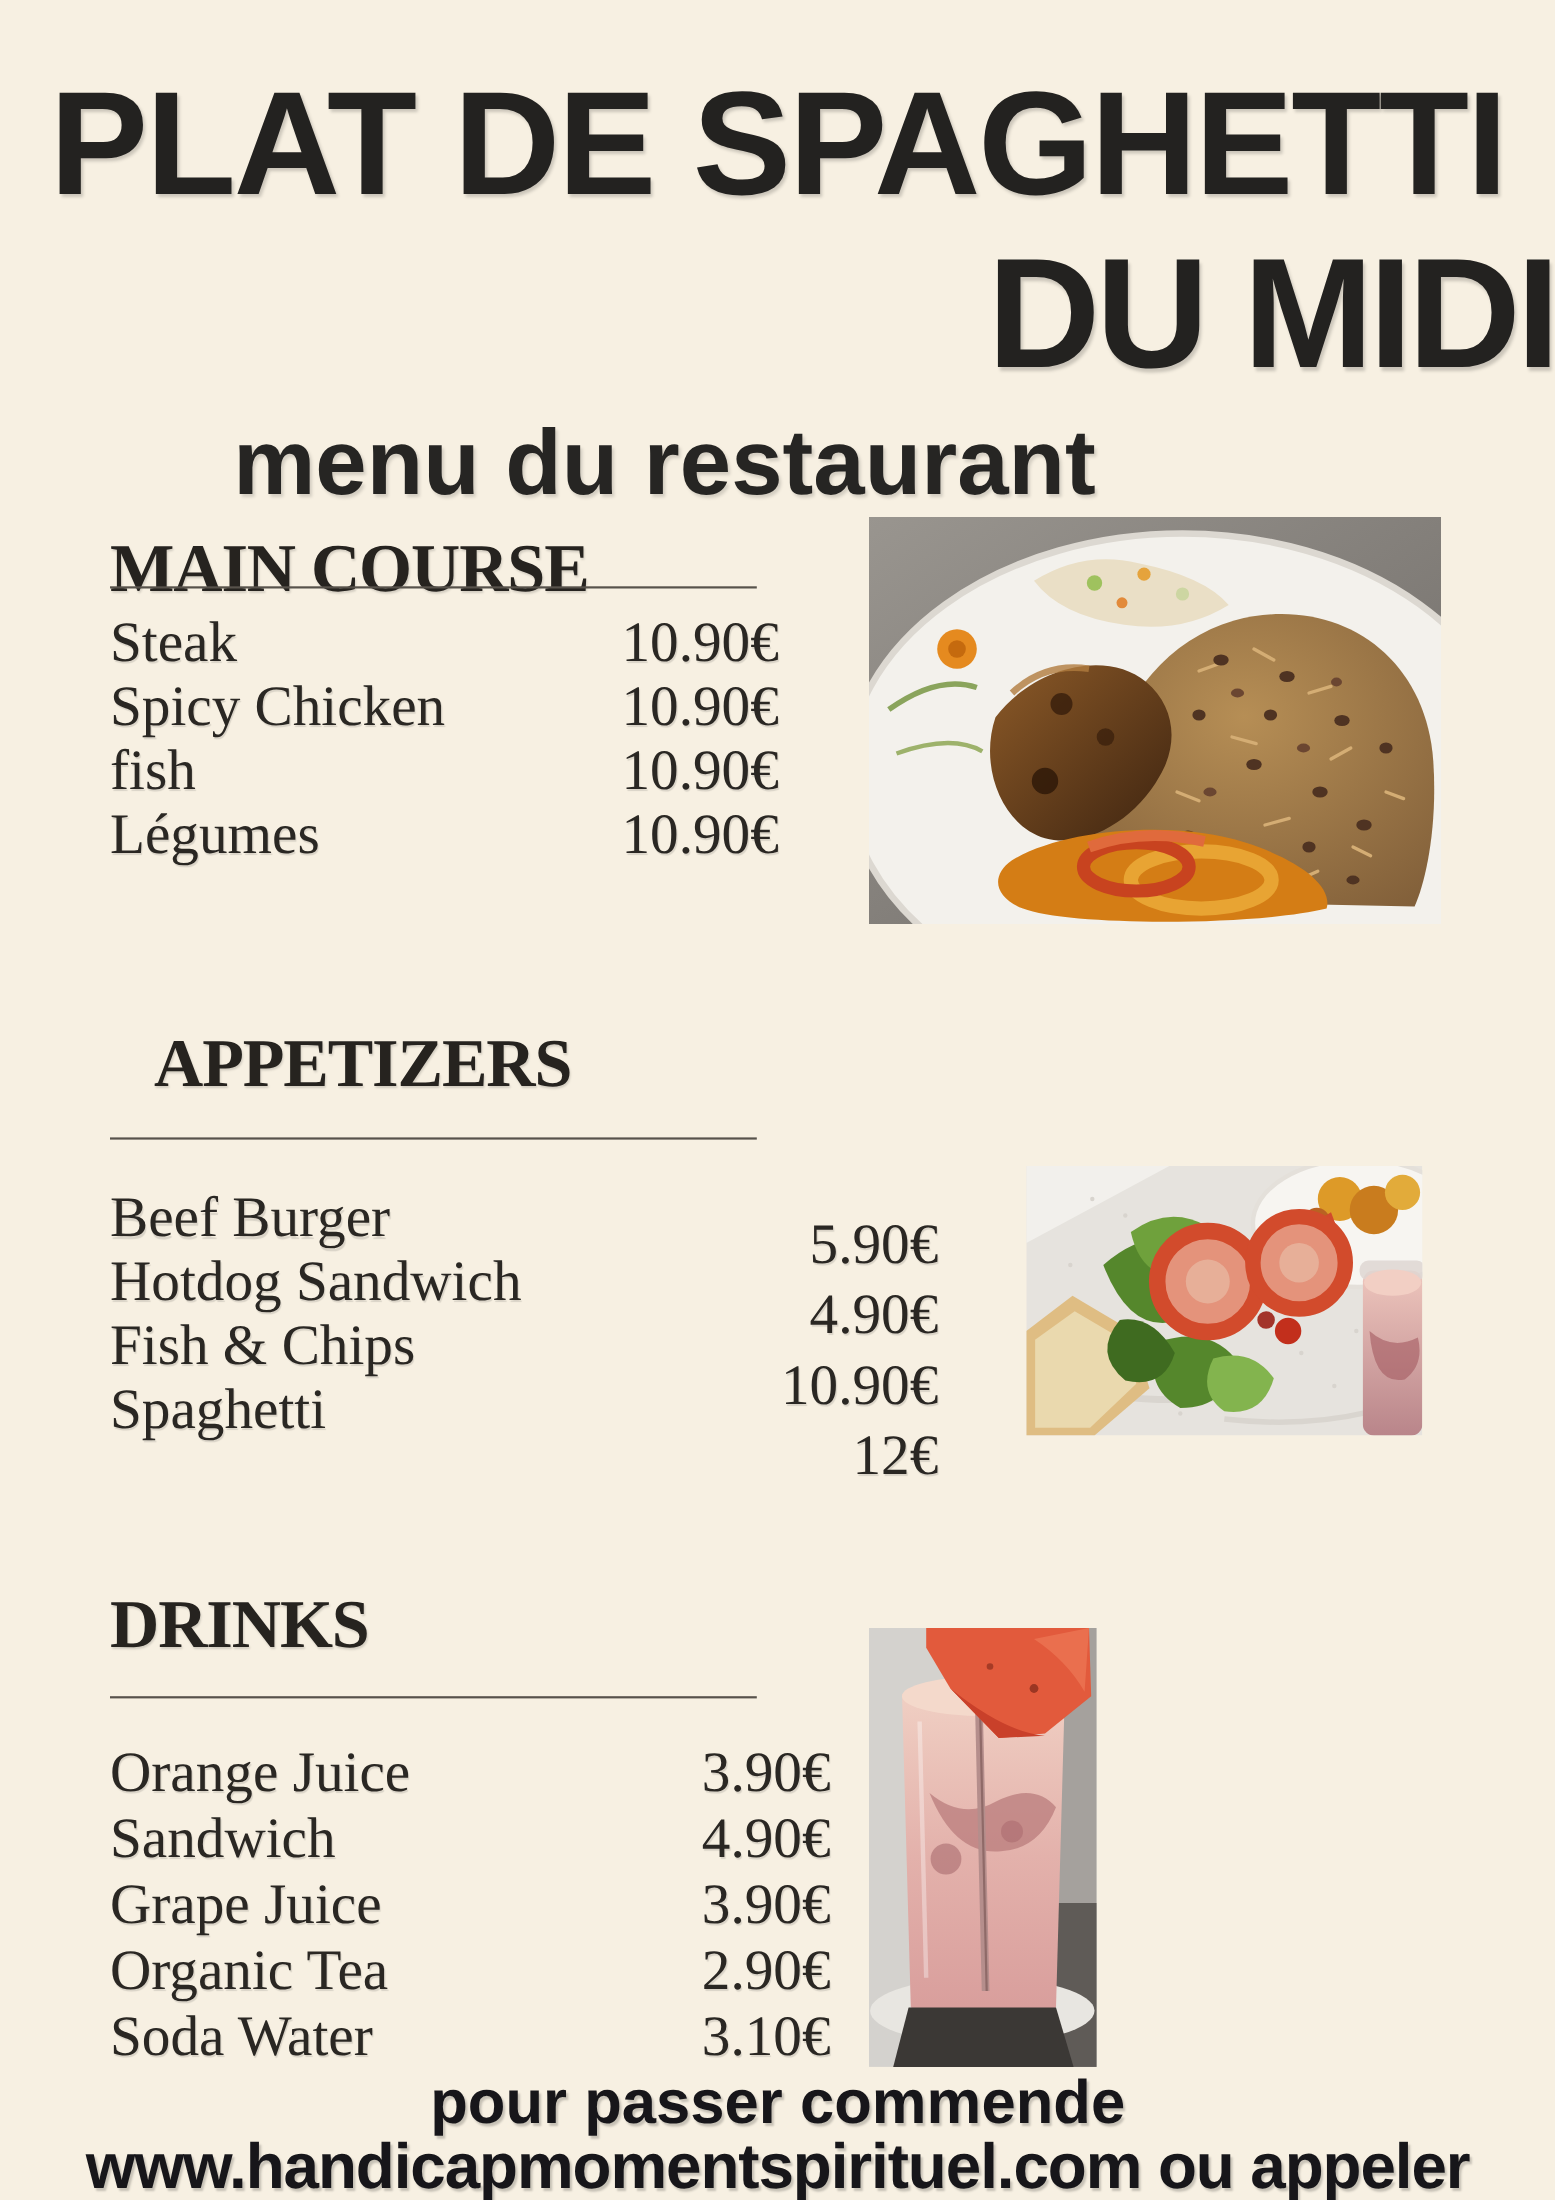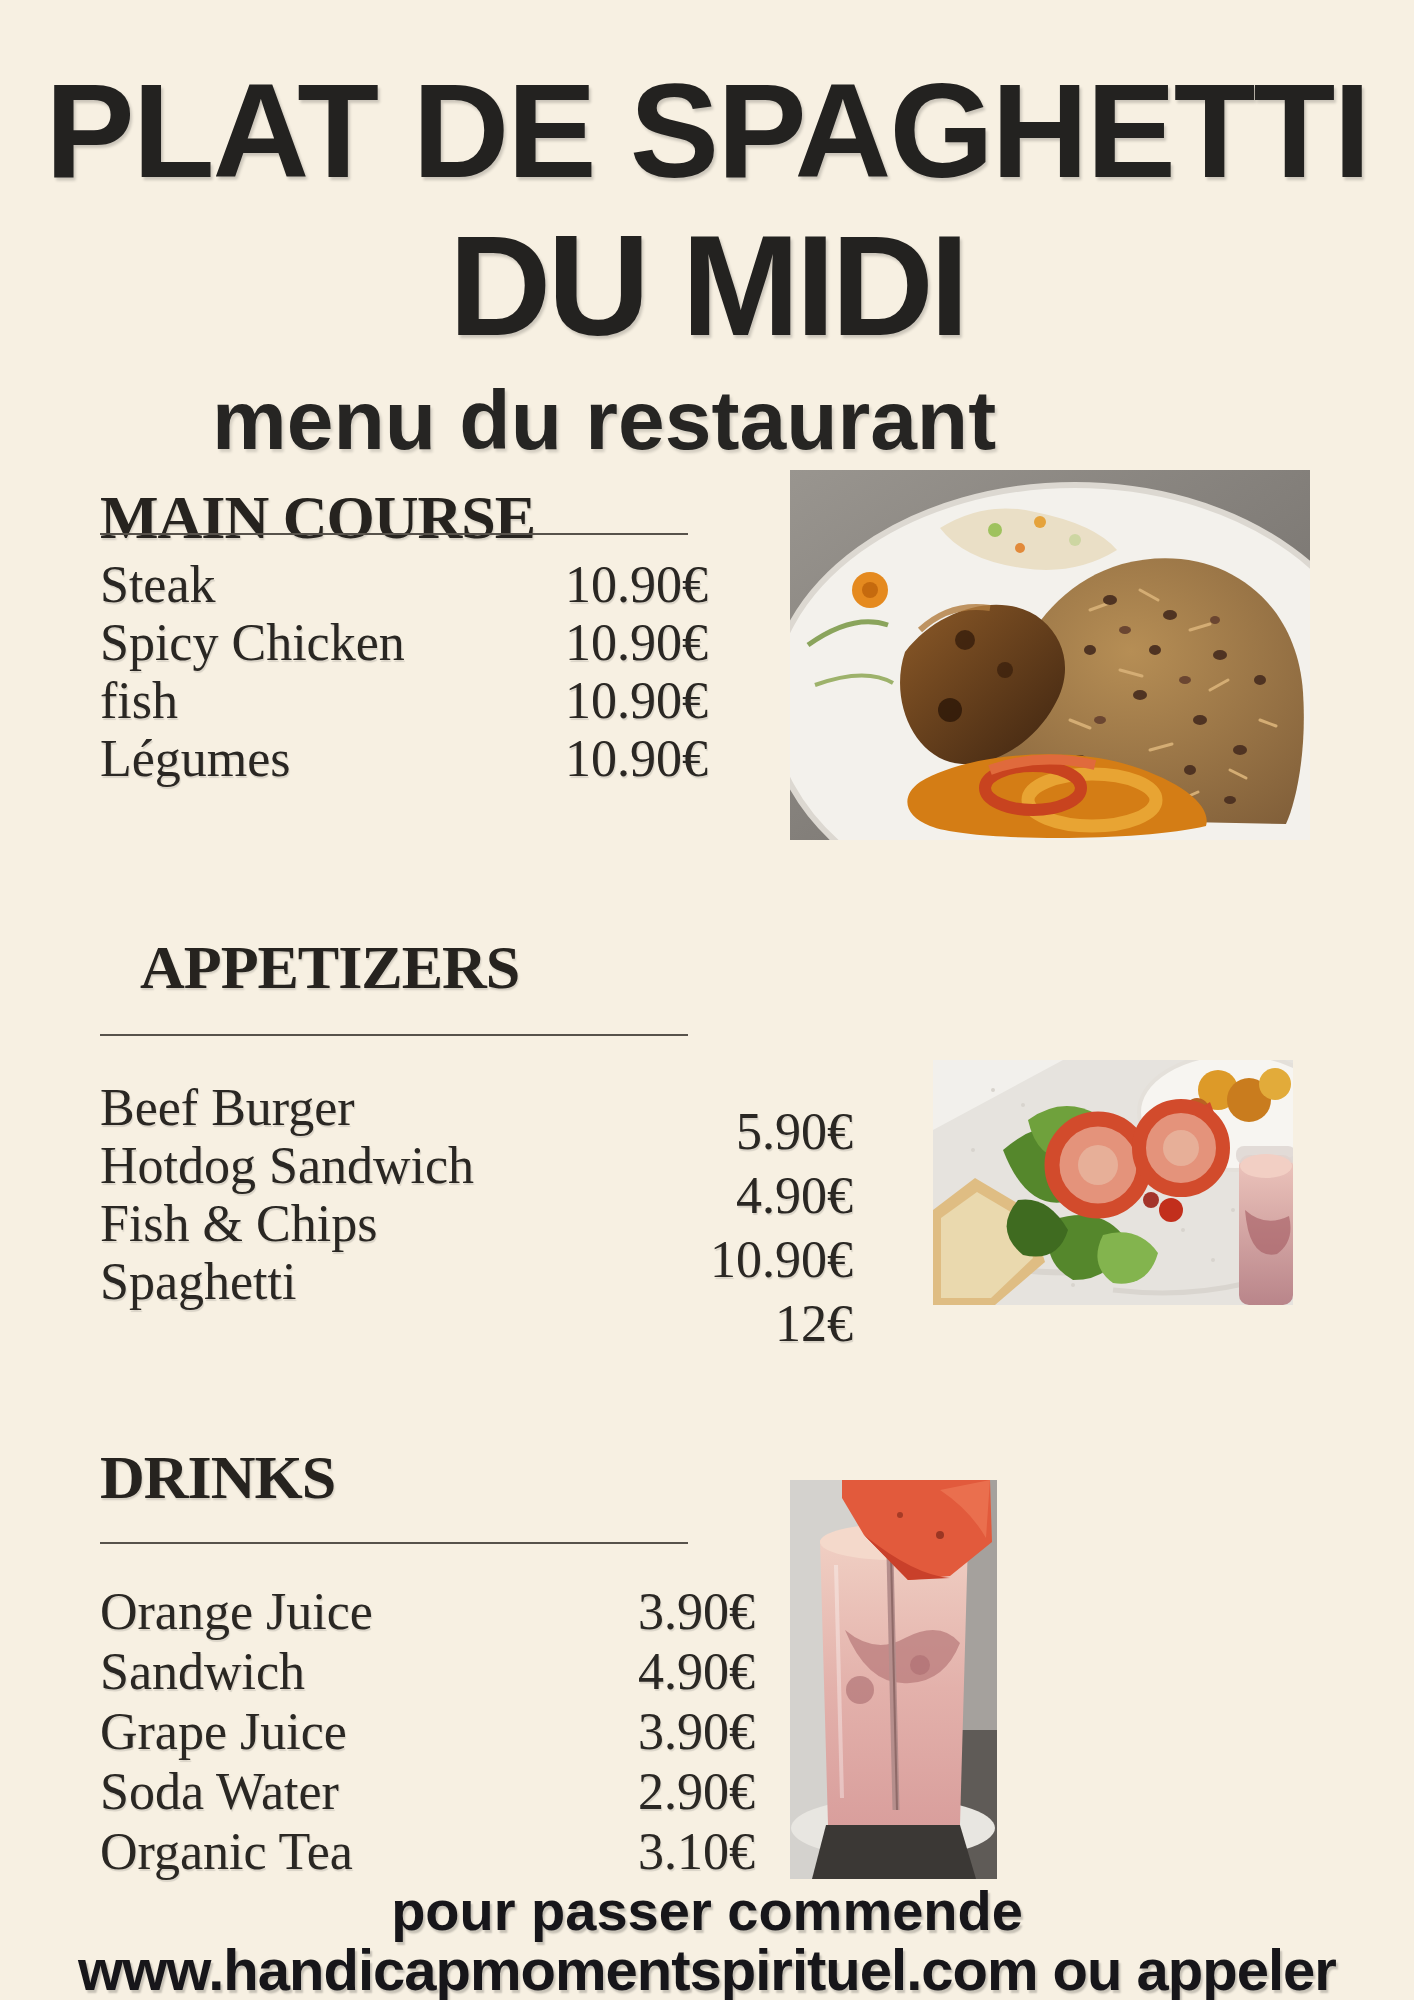--- a/index.html
+++ b/index.html
@@ -10,21 +10,21 @@
   }
   .abs{position:absolute;}
   
   .title{
     left:0;width:1414px;text-align:center;
     font-family:"Liberation Sans", sans-serif;font-weight:800;
     color:#232220;line-height:1;white-space:nowrap;
     text-shadow:2px 3px 3px rgba(0,0,0,0.18);
   }
   .title1{top:26px;font-size:134px;letter-spacing:-2px;margin-top:38px;}
-  .title2{top:215px;font-size:142px;letter-spacing:-4px;}
+  .title2{top:215px;font-size:142px;letter-spacing:-4px;text-align:right;}
   .subtitle{
     left:212px;top:378px;
     font-family:"Liberation Sans", sans-serif;font-weight:800;
     font-size:84px;line-height:1;letter-spacing:0;color:#262523;
     text-shadow:2px 3px 3px rgba(0,0,0,0.15);white-space:nowrap;
   }
   .section-heading{
     left:100px;font-weight:700;font-size:62px;line-height:1;
     letter-spacing:-1px;color:#26231f;white-space:nowrap;
     text-shadow:1px 2px 2px rgba(0,0,0,0.15);
@@ -214,22 +214,22 @@
     </svg>
   </div>
 
   <div class="drinks">
     <div class="abs section-heading" style="top:1446px;">DRINKS</div>
     <div class="abs rule" style="top:1542px;"></div>
     <ul class="abs col items" style="top:1582px;">
       <li>Orange Juice</li>
       <li>Sandwich</li>
       <li>Grape Juice</li>
+      <li>Organic Tea</li>
       <li>Soda Water</li>
-      <li>Organic Tea</li>
     </ul>
     <ul class="abs col prices" style="top:1582px;left:515px;">
       <li>3.90€</li>
       <li>4.90€</li>
       <li>3.90€</li>
       <li>2.90€</li>
       <li>3.10€</li>
     </ul>
 
     <svg class="abs photo" style="left:790px;top:1480px;" width="207" height="399" viewBox="0 0 207 399" role="img" aria-label="Pink smoothie in a glass topped with a piece of watermelon">

